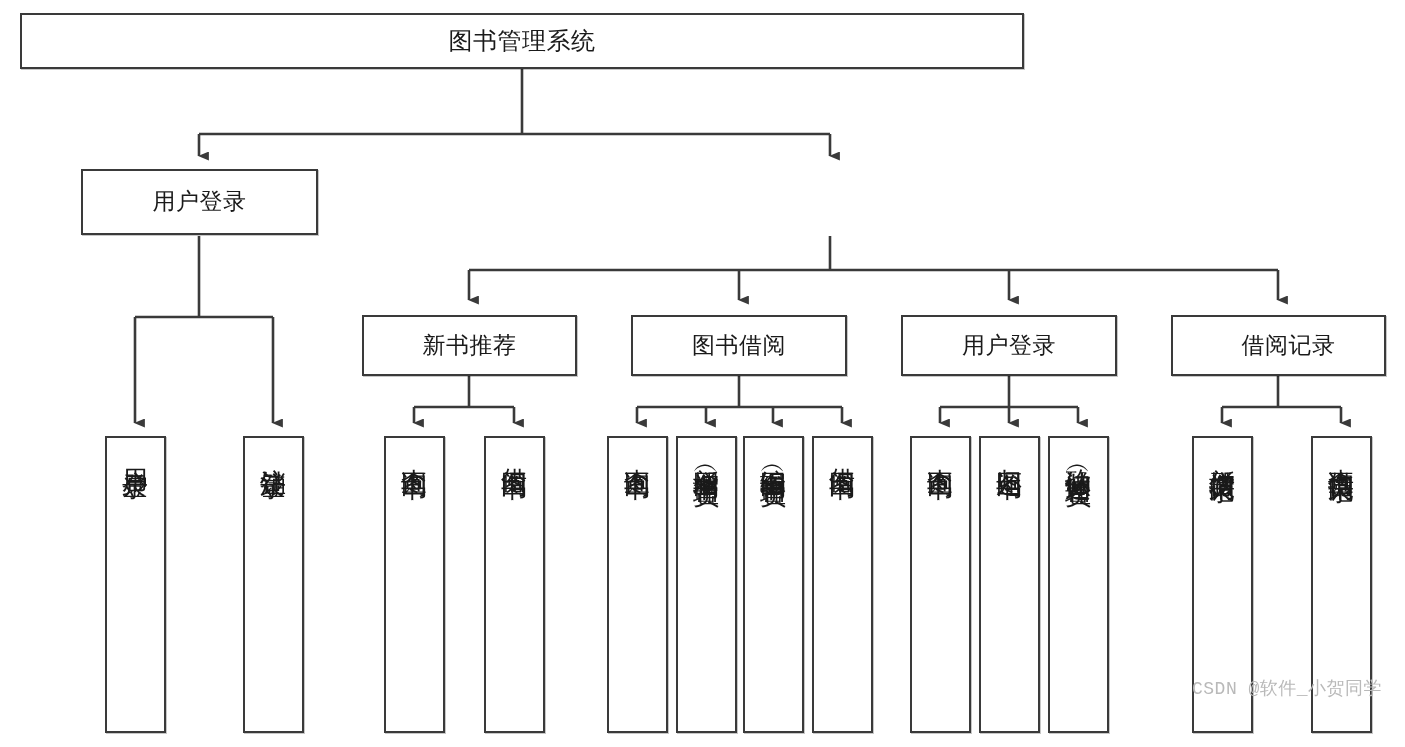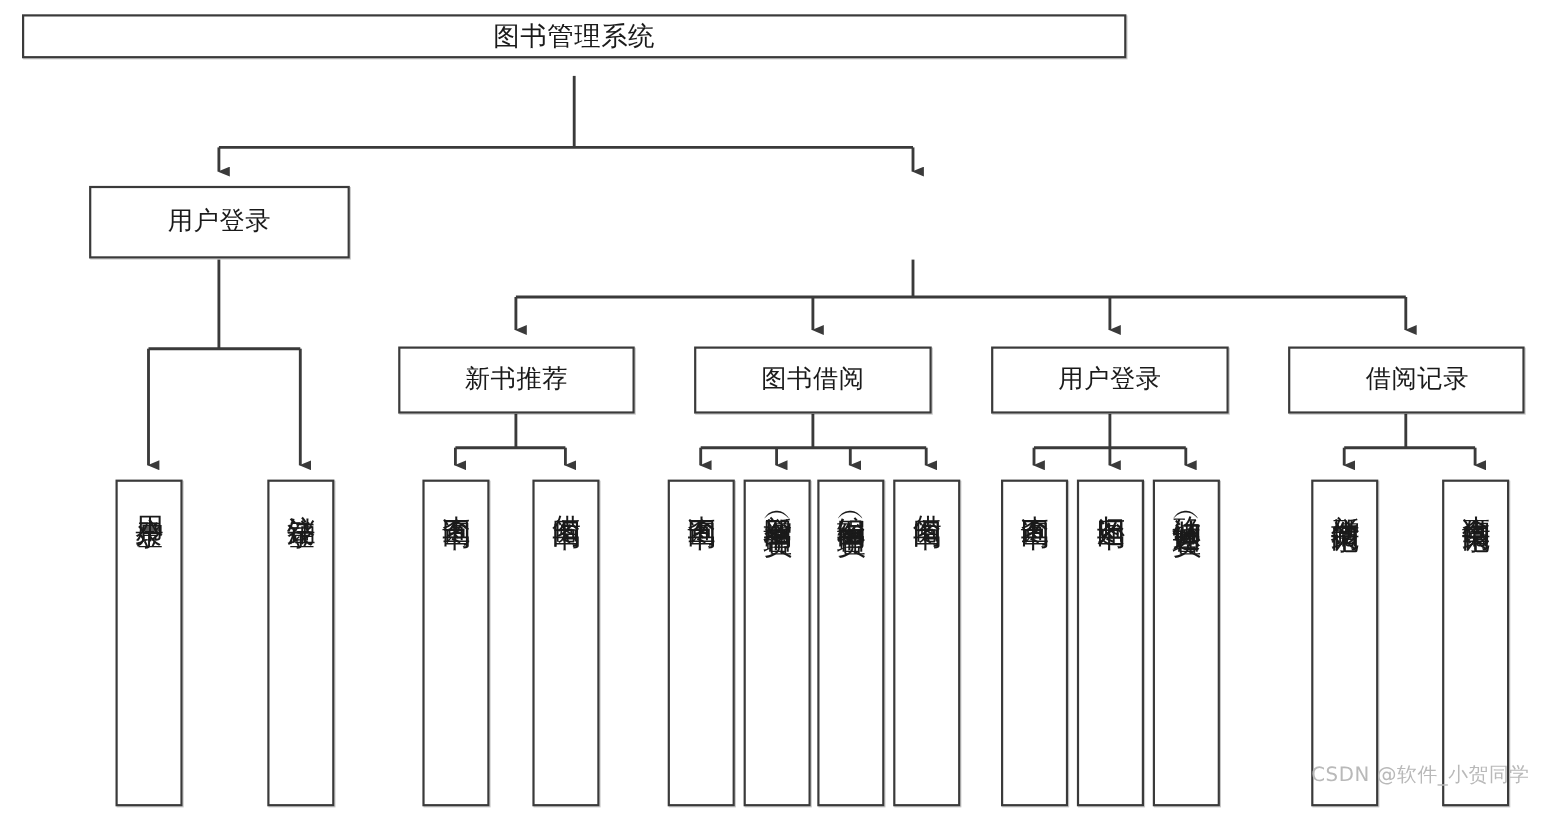--- a/index.html
+++ b/index.html
@@ -122,21 +122,21 @@
       <path d="M 1009 407 L 1009 423" marker-end="url(#arrow)"></path>
       <path d="M 1078 407 L 1078 423" marker-end="url(#arrow)"></path>
 
       <path d="M 1278 376 L 1278 407"></path>
       <path d="M 1222 407 L 1341 407"></path>
       <path d="M 1222 407 L 1222 423" marker-end="url(#arrow)"></path>
       <path d="M 1341 407 L 1341 423" marker-end="url(#arrow)"></path>
     </g>
   </svg>
 
-  <div class="node root horiz" style="left:20px; top:13px; width:1004px; height:40px;">
+  <div class="node root horiz" style="left:20px; top:13px; width:1004px; height:56px;">
     <span class="lbl">图书管理系统</span>
   </div>
 
   <div class="node horiz" style="left:81px; top:169px; width:237px; height:66px;">
     <span class="lbl">用户登录</span>
   </div>
 
   <div class="node horiz" style="left:362px; top:315px; width:215px; height:61px;">
     <span class="lbl">新书推荐</span>
   </div>
@@ -187,15 +187,15 @@
     <span class="lbl">确认归还（管理员）</span>
   </div>
 
   <div class="node vert" style="left:1192px; top:436px; width:61px; height:297px;">
     <span class="lbl">新增借阅记录</span>
   </div>
   <div class="node vert" style="left:1311px; top:436px; width:61px; height:297px;">
     <span class="lbl">查询借阅记录</span>
   </div>
 
-  <div class="watermark" style="left:1192px; top:692px;">CSDN @软件_小贺同学</div>
+  <div class="watermark" style="left:1192px; top:676px;font-family:Liberation Mono, monospace;">CSDN @软件_小贺同学</div>
 
 </div>
 
 </body></html>

